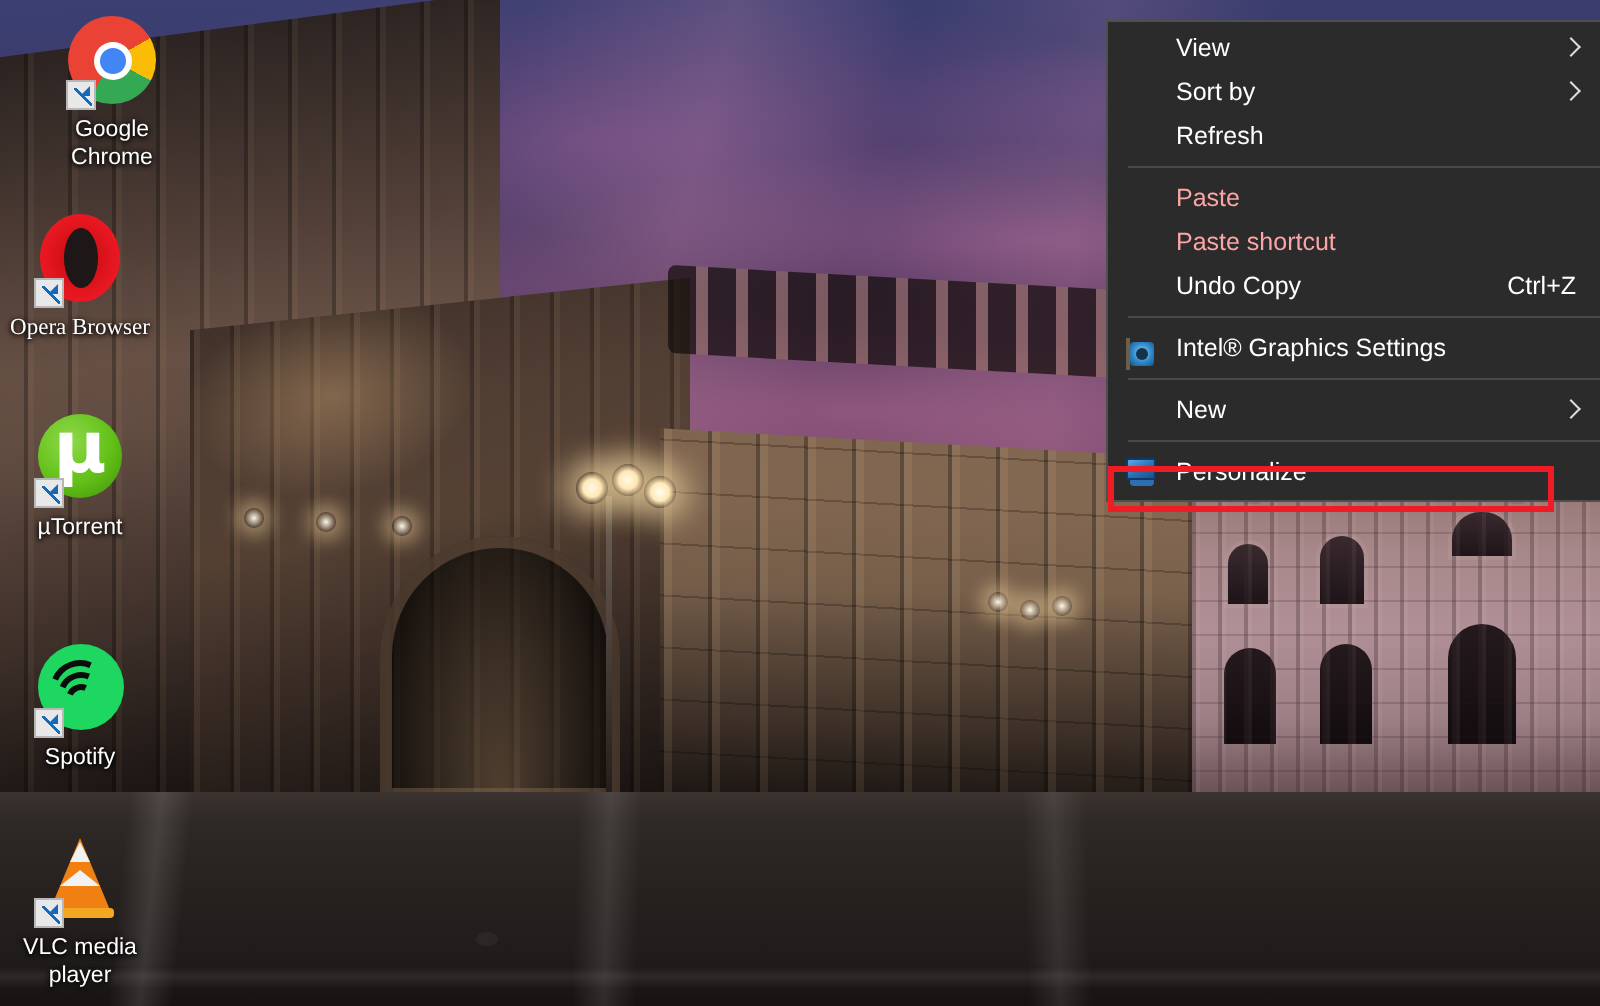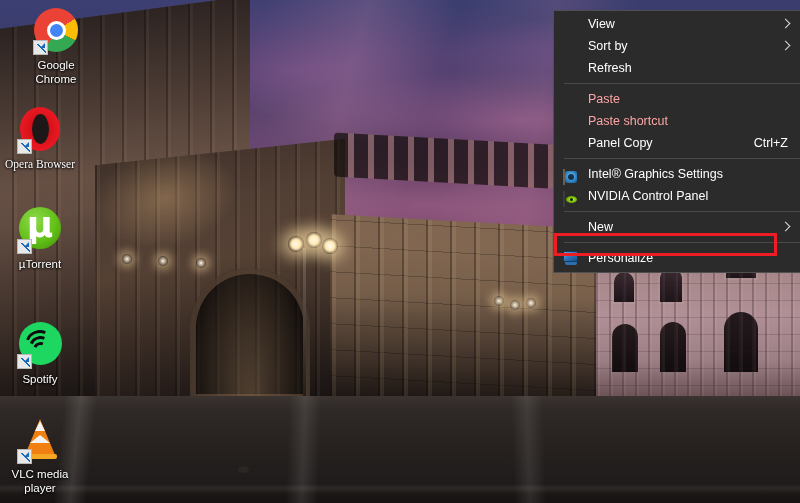--- a/index.html
+++ b/index.html
@@ -522,35 +522,31 @@
 
     <div class="mi dis">
       <span class="mlabel">Paste</span>
     </div>
 
     <div class="mi dis">
       <span class="mlabel">Paste shortcut</span>
     </div>
 
     <div class="mi">
-      <span class="mlabel">Panel Copy</span>
+      <span class="mlabel">Undo Copy</span>
       <span class="accel">Ctrl+Z</span>
     </div>
 
     <div class="sep"></div>
 
     <div class="mi">
       <span class="micon"><span class="ic-intel"></span></span>
       <span class="mlabel">Intel® Graphics Settings</span>
     </div>
 
-    <div class="mi">
-      <span class="micon"><span class="ic-nvidia"></span></span>
-      <span class="mlabel">NVIDIA Control Panel</span>
-    </div>
 
     <div class="sep"></div>
 
     <div class="mi">
       <span class="mlabel">New</span>
       <span class="chev"></span>
     </div>
 
     <div class="sep"></div>
 

